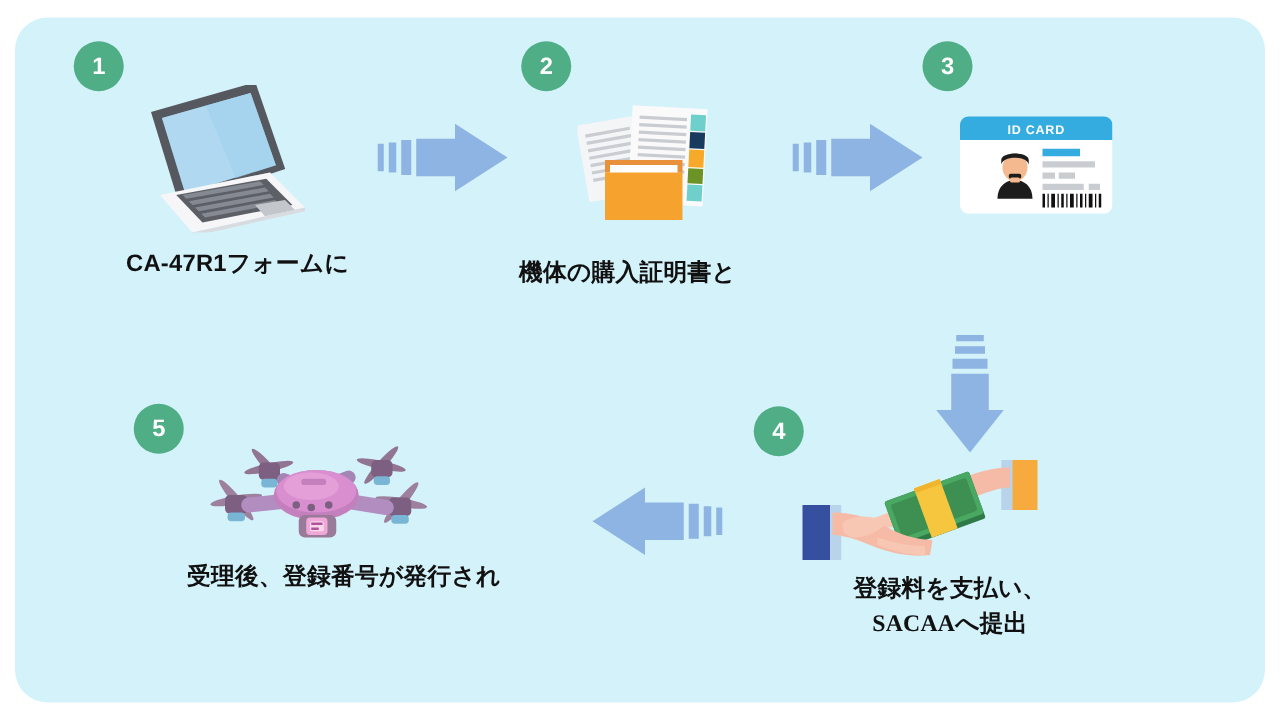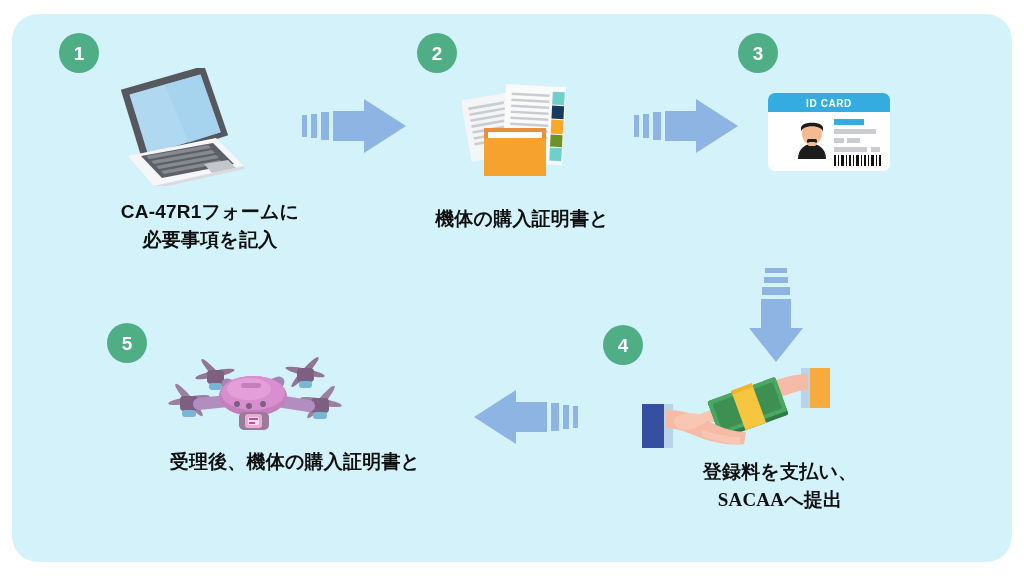--- a/index.html
+++ b/index.html
@@ -51,21 +51,20 @@
   
   .caption {
     position: absolute;
     color: #111111;
     font-size: 19px;
     font-weight: bold;
     line-height: 1.45;
     text-align: center;
     letter-spacing: 0.2px;
     white-space: nowrap;
-    padding-left: 20px;
   }
 
   
   .art { position: absolute; }
   .art svg { display: block; }
 
   
   .arrow { position: absolute; }
 </style>
 </head>
@@ -102,21 +101,20 @@
       </g>
 
       <path d="M96 96 L120 92 L128 100 L104 105 Z" fill="#c3c7cc"></path>
 
       <path d="M46 118 L136 98 L136 101 L46 121 Z" fill="#d8dce0"></path>
     </svg>
   </div>
 
   <div class="caption" style="left:0px; top:198px; width:380px;">
     <div>CA-47R1フォームに</div>
-    <div>必要事項を記入</div>
   </div>
 
   <div class="arrow" style="left:302px; top:95px;">
     <svg width="106" height="62" viewBox="0 0 106 62">
       <g fill="#8db4e2">
         <rect x="0" y="20" width="5" height="22"></rect>
         <rect x="9" y="19" width="6" height="24"></rect>
         <rect x="19" y="17" width="8" height="28"></rect>
         <rect x="31" y="16" width="37" height="30"></rect>
         <path d="M62 4 L104 31 L62 58 Z"></path>
@@ -357,16 +355,16 @@
         <rect x="76" y="60" width="30" height="18" rx="5" fill="#9a7a99"></rect>
         <rect x="82" y="62" width="17" height="14" rx="3" fill="#f0a8d8"></rect>
         <rect x="85" y="65" width="11" height="8" rx="1.5" fill="#ffffff" opacity="0.55"></rect>
         <rect x="86" y="66" width="9" height="2" fill="#b0549b"></rect>
         <rect x="86" y="70" width="6" height="2" fill="#b0549b"></rect>
       </g>
     </svg>
   </div>
 
   <div class="caption" style="left:75px; top:448px; width:400px;">
-    <div>受理後、機体の購入証明書と</div>
+    <div>受理後、登録番号が発行され</div>
   </div>
 
 </div>
 
 </body></html>

